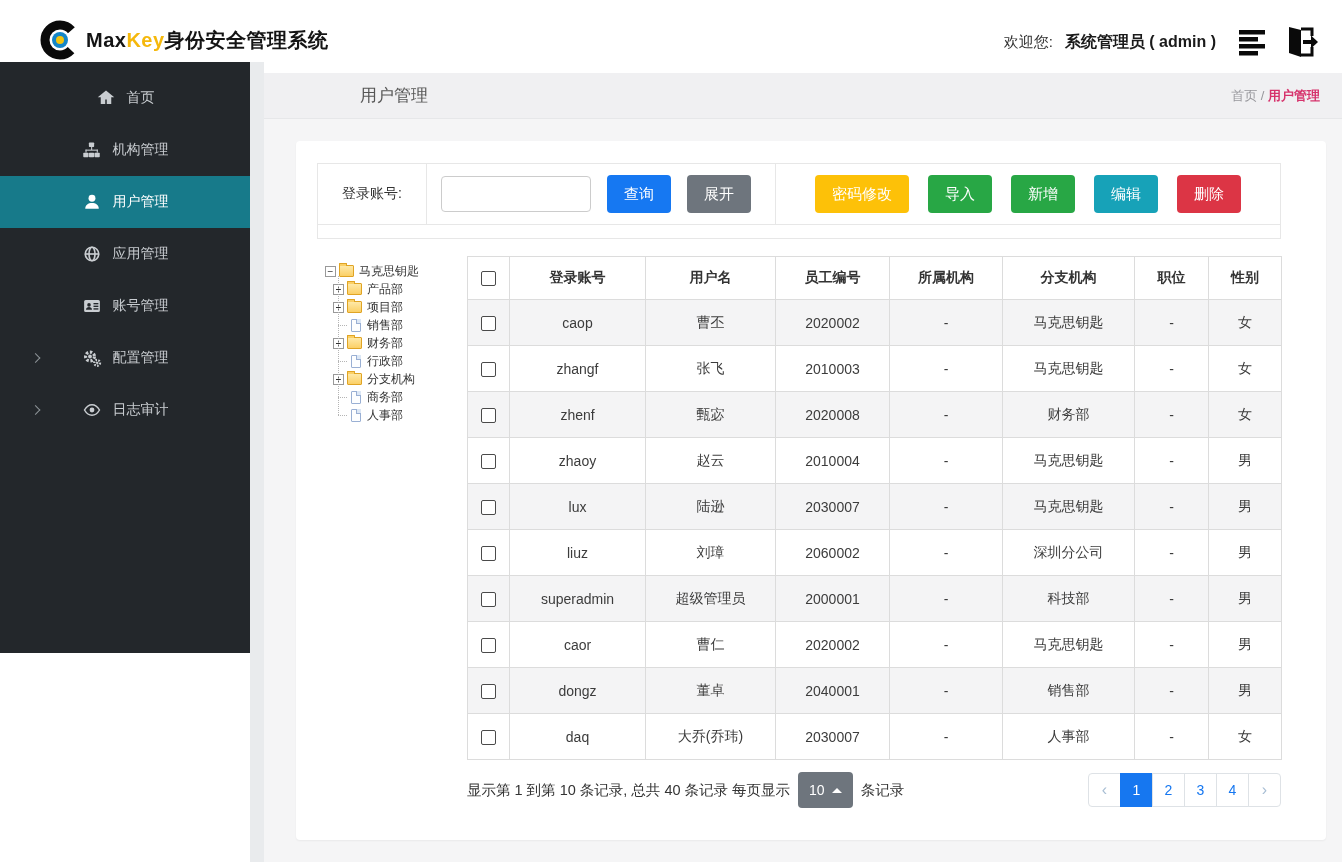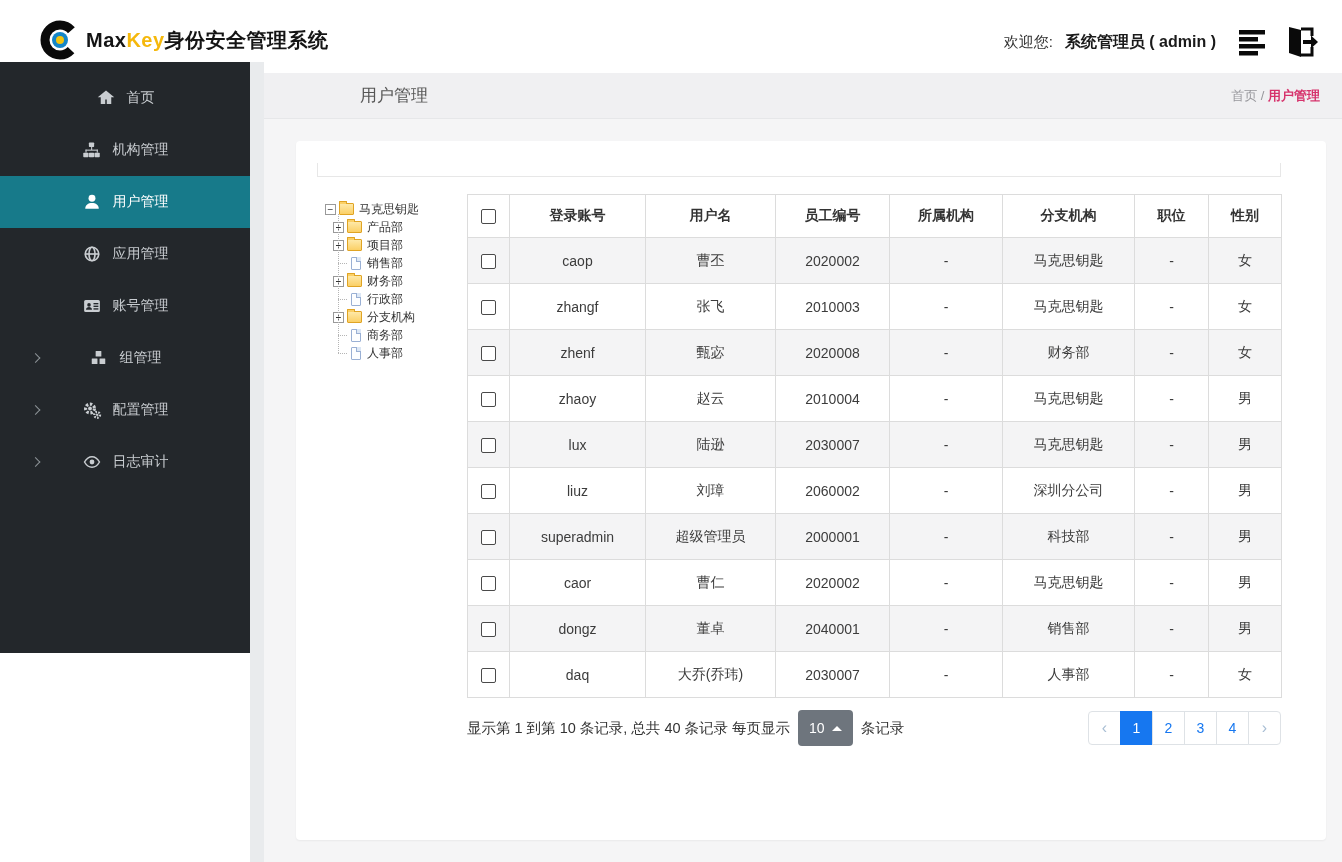--- a/index.html
+++ b/index.html
@@ -206,31 +206,20 @@
               <circle cx="8" cy="10.5" r="2.4" fill="#23272b"></circle>
               <path d="M4 17 c0-2.6 2-3.8 4-3.8 s4 1.2 4 3.8 z" fill="#23272b"></path>
               <rect x="14" y="8" width="6.5" height="1.8" fill="#23272b"></rect>
               <rect x="14" y="11.5" width="6.5" height="1.8" fill="#23272b"></rect>
               <rect x="14" y="15" width="6.5" height="1.8" fill="#23272b"></rect>
             </svg>
           </span>
           <span>账号管理</span>
         </div>
 
-        <div class="menu-item">
-          <span class="chev"></span>
-          <span class="mi-icon">
-            <svg width="19" height="18" viewBox="0 0 24 24" fill="currentColor">
-              <rect x="8.2" y="2.5" width="7.6" height="7.6" rx="0.5"></rect>
-              <rect x="3" y="12.5" width="7.6" height="7.6" rx="0.5"></rect>
-              <rect x="13.4" y="12.5" width="7.6" height="7.6" rx="0.5"></rect>
-            </svg>
-          </span>
-          <span>组管理</span>
-        </div>
 
         <div class="menu-item">
           <span class="chev"></span>
           <span class="mi-icon">
             <svg width="20" height="19" viewBox="0 0 24 24" fill="none" stroke="currentColor">
               <circle cx="9.5" cy="9.5" r="5.6" stroke-width="4" stroke-dasharray="3 2.1"></circle>
               <circle cx="9.5" cy="9.5" r="2.4" fill="currentColor" stroke="none"></circle>
               <circle cx="18.5" cy="17.5" r="3.6" stroke-width="3" stroke-dasharray="2 1.6"></circle>
               <circle cx="18.5" cy="17.5" r="1.5" fill="currentColor" stroke="none"></circle>
             </svg>
@@ -262,20 +251,35 @@
         <span class="breadcrumb">
           <span class="bc-home">首页</span>
           <span>/</span>
           <span class="bc-current">用户管理</span>
         </span>
       </div>
 
       <div class="main">
         <div class="card">
 
+          <div class="toolbar">
+            <div class="tb-label-cell">登录账号:</div>
+            <div class="tb-search-cell">
+              <input class="tb-input" type="text" value="" style="">
+              <button class="btn btn-query">查询</button>
+              <button class="btn btn-expand">展开</button>
+            </div>
+            <div class="tb-actions">
+              <button class="btn" style="background-color: rgb(253, 193, 8);">密码修改</button>
+              <button class="btn" style="background-color: rgb(40, 167, 69);">导入</button>
+              <button class="btn" style="background-color: rgb(40, 167, 69);">新增</button>
+              <button class="btn" style="background-color: rgb(23, 162, 184);">编辑</button>
+              <button class="btn" style="background-color: rgb(220, 53, 69);">删除</button>
+            </div>
+          </div>
           <div class="collapse-strip"></div>
 
           <div class="grid-row">
 
             <div class="tree">
               <div class="tnode">
                 <span class="tgl">−</span>
                 <span class="folder"></span>
                 <span class="tlabel">马克思钥匙</span>
               </div>

